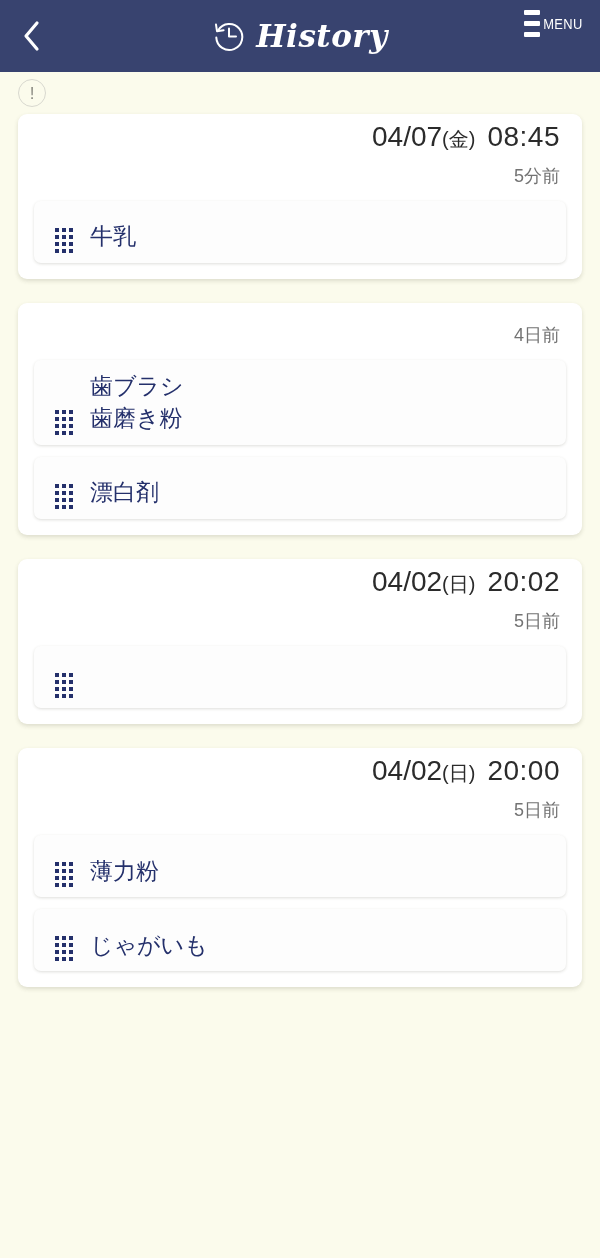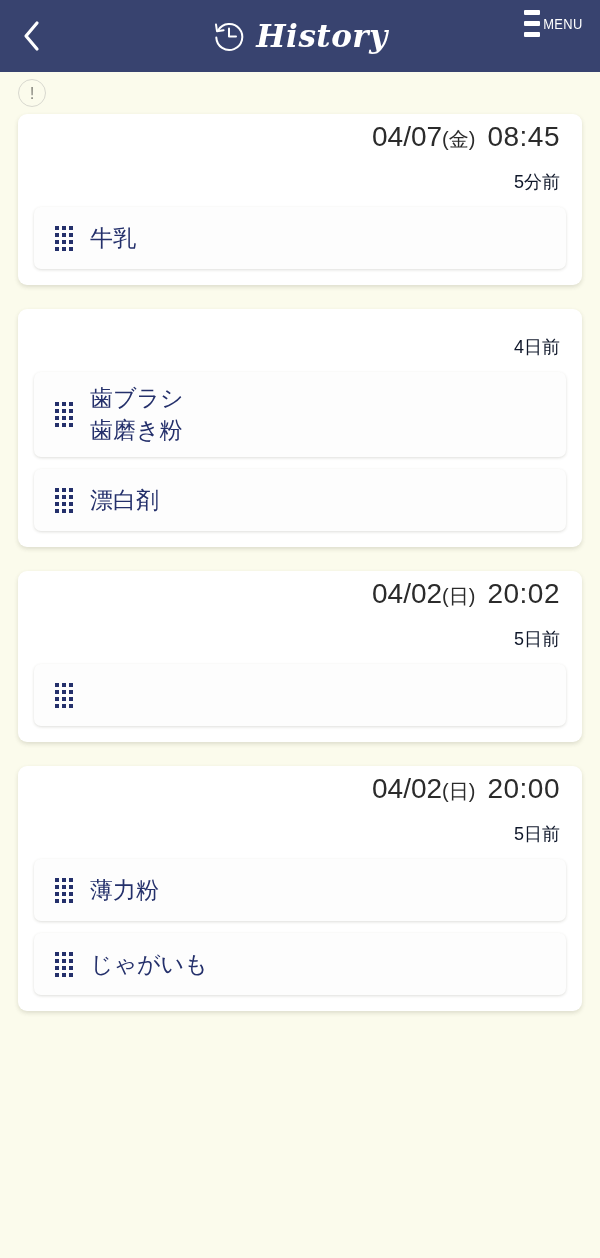--- a/index.html
+++ b/index.html
@@ -146,39 +146,39 @@
     font-weight: 400;
   }
   .card-datetime .weekday {
     font-size: 20px;
   }
   .card-datetime .time {
     margin-left: 12px;
     letter-spacing: 0.5px;
   }
   .card-relative {
-    color: #0f172a;
+    color: #737373;
     font-size: 18px;
-    margin-top: 21px;
+    margin-top: 15px;
     line-height: 1.1;
   }
 
   .card-items {
     display: flex;
     flex-direction: column;
     gap: 12px;
     margin-top: 12px;
   }
 
   .item-row {
     background: #fdfdfd;
     border-radius: 7px;
     box-shadow: 0 1px 3px rgba(60,60,40,0.17);
     display: flex;
-    align-items: center;
+    align-items: flex-end;
     min-height: 62px;
     padding: 10px 14px;
     cursor: pointer;
   }
 
   .drag-handle {
     flex: 0 0 auto;
     width: 20px;
     margin: 0 16px 0 6px;
     display: grid;

